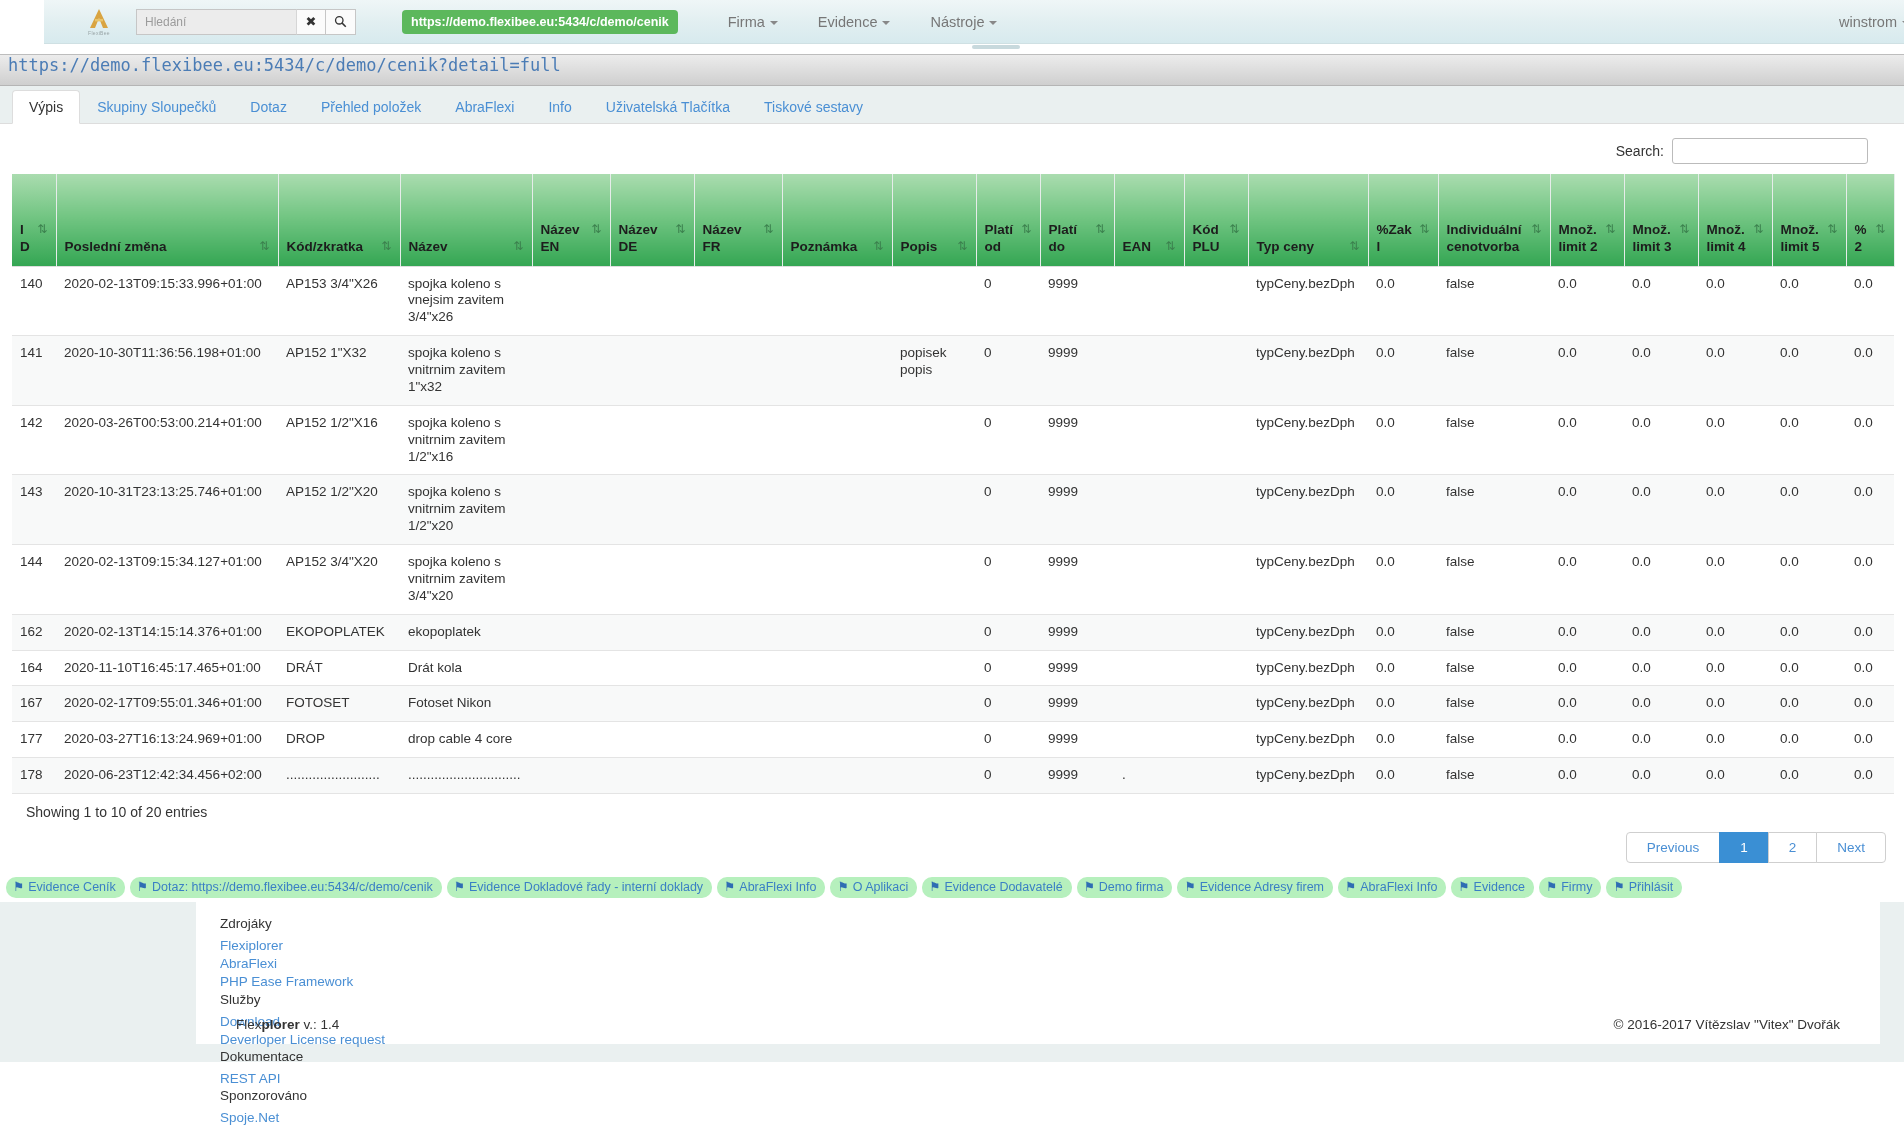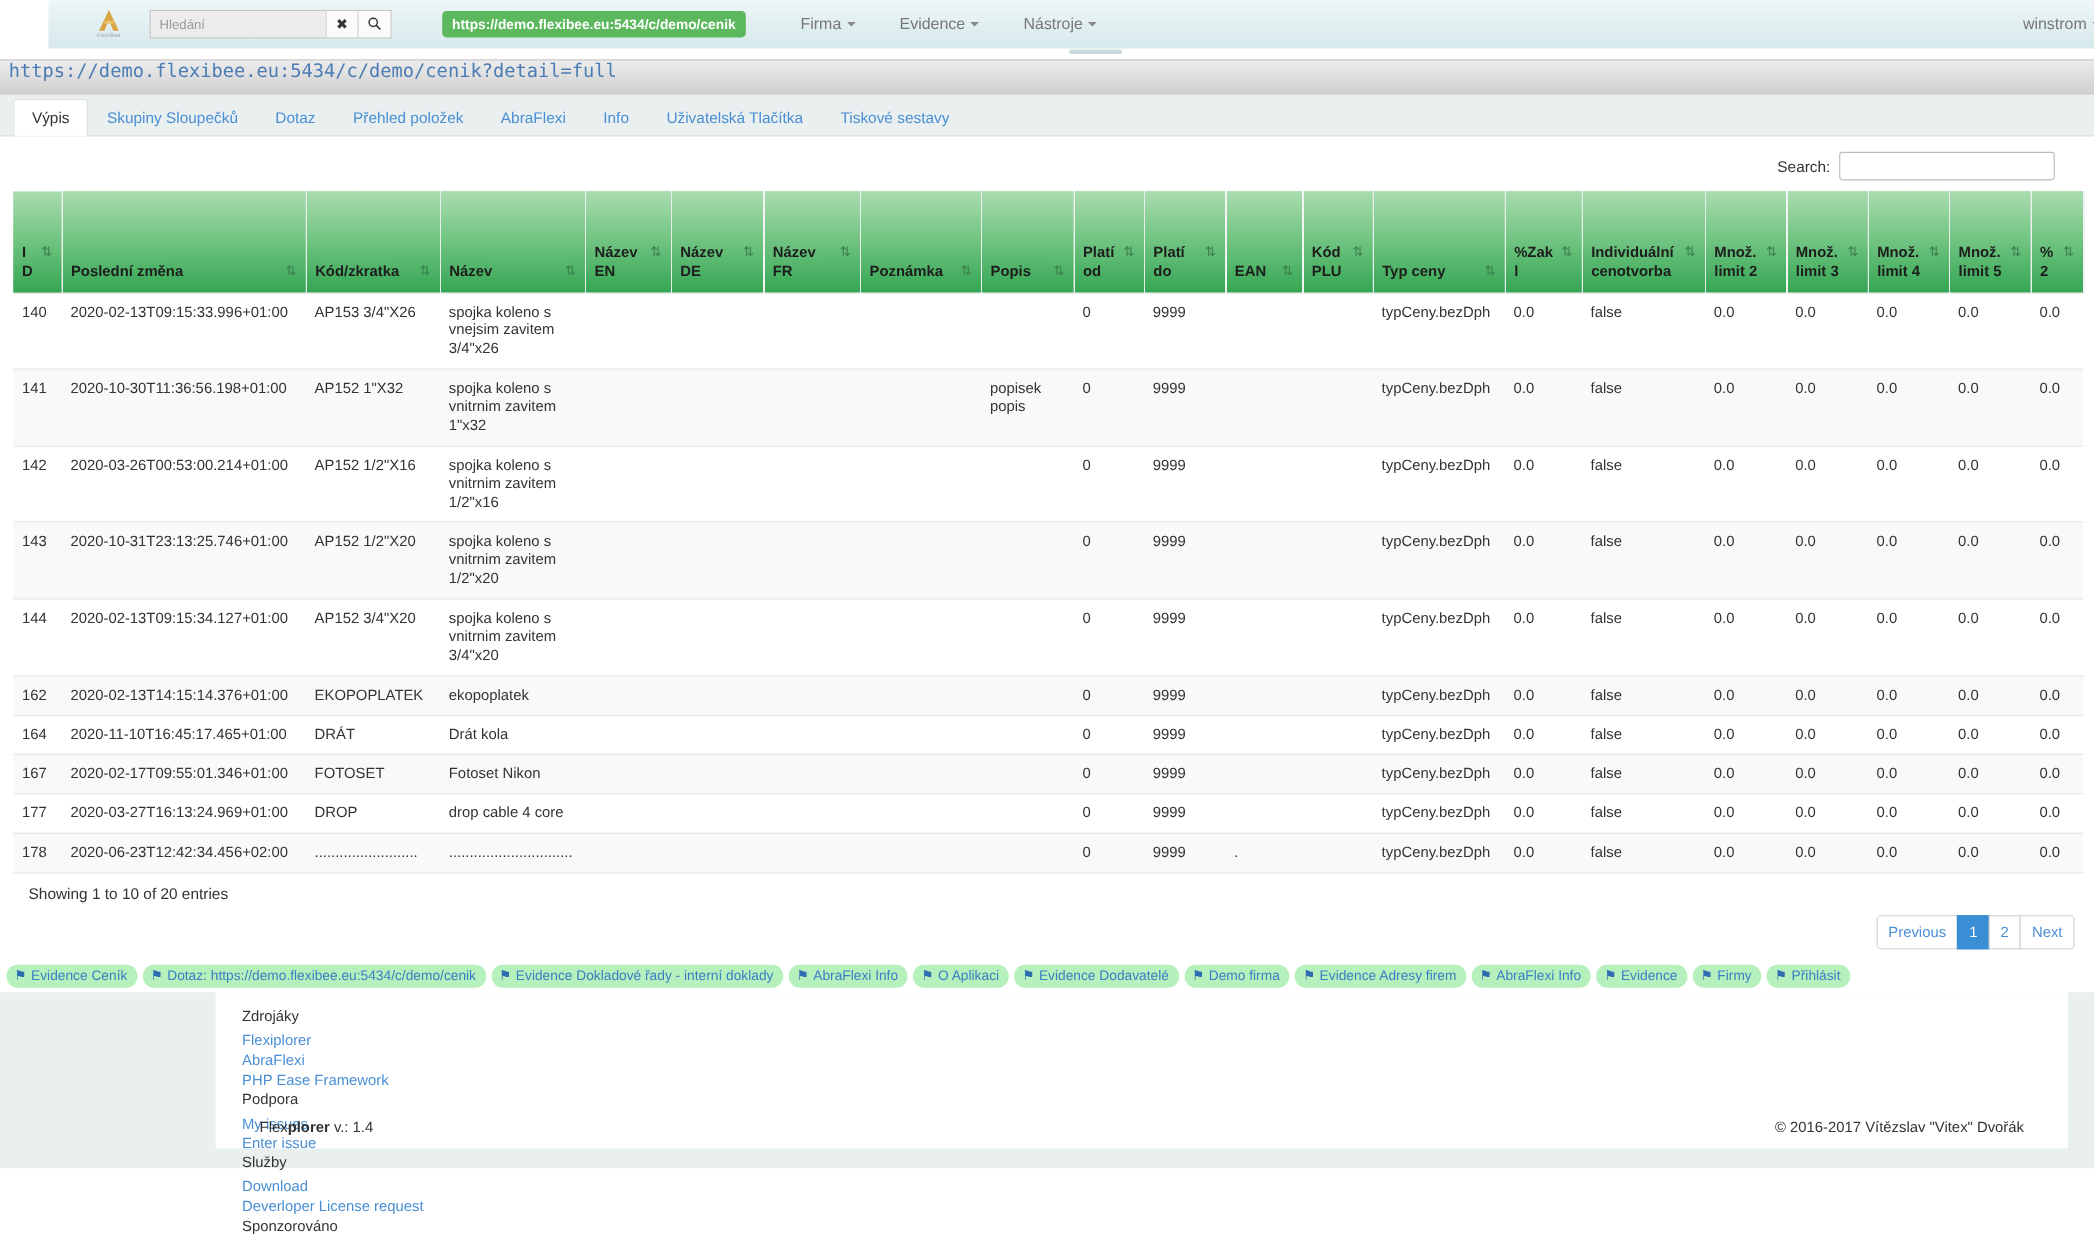--- a/index.html
+++ b/index.html
@@ -108,21 +108,21 @@
   }
   table.dt tbody tr:nth-child(even){ background:#f8f9f9; }
   table.dt tbody tr:first-child td{ border-top:1px solid #ddd; }
 
   .showing{ padding:10px 14px 0 26px; font-size:14px; color:#333; }
 
   
   .pager{ display:flex; justify-content:flex-end; padding:12px 18px 10px 0; }
   .pgbtn{
     border:1px solid #cfcfcf; background:#fff; color:#4a8fd4;
-    padding:7px 10px; font-size:13.5px; cursor:pointer; margin-left:-1px;
+    padding:7px 20px; font-size:13.5px; cursor:pointer; margin-left:-1px;
   }
   .pgbtn:first-child{ border-radius:4px 0 0 4px; }
   .pgbtn:last-child{ border-radius:0 4px 4px 0; }
   .pgbtn.active{ background:#3a8fd4; border-color:#3a8fd4; color:#fff; }
 
   
   .bmbar{
     display:flex; flex-wrap:nowrap; align-items:center; gap:5px;
     padding:4px 6px; background:#fff; overflow:hidden;
   }
@@ -561,28 +561,27 @@
 <div class="footerbg">
   <div class="footerbox">
     <div class="fcols">
         <div class="fcol">
           <h4>Zdrojáky</h4>
           <a>Flexiplorer</a>
           <a>AbraFlexi</a>
           <a>PHP Ease Framework</a>
         </div>
         <div class="fcol">
-          <h4>Podpora</h4>
-          <a>My issues</a>
-          <a>Enter issue</a>
-        </div>
-        <div class="fcol">
           <h4>Služby</h4>
           <a>Download</a>
           <a>Deverloper License request</a>
+        </div>
+        <div class="fcol">
+          <h4>Dokumentace</h4>
+          <a>REST API</a>
         </div>
         <div class="fcol">
           <h4>Sponzorováno</h4>
           <a>Spoje.Net</a>
         </div>
       </div>
     <div class="fbottom">
       <div>
         <span>Flex</span><b>plorer</b><span> v.: 1.4</span>
       </div>

